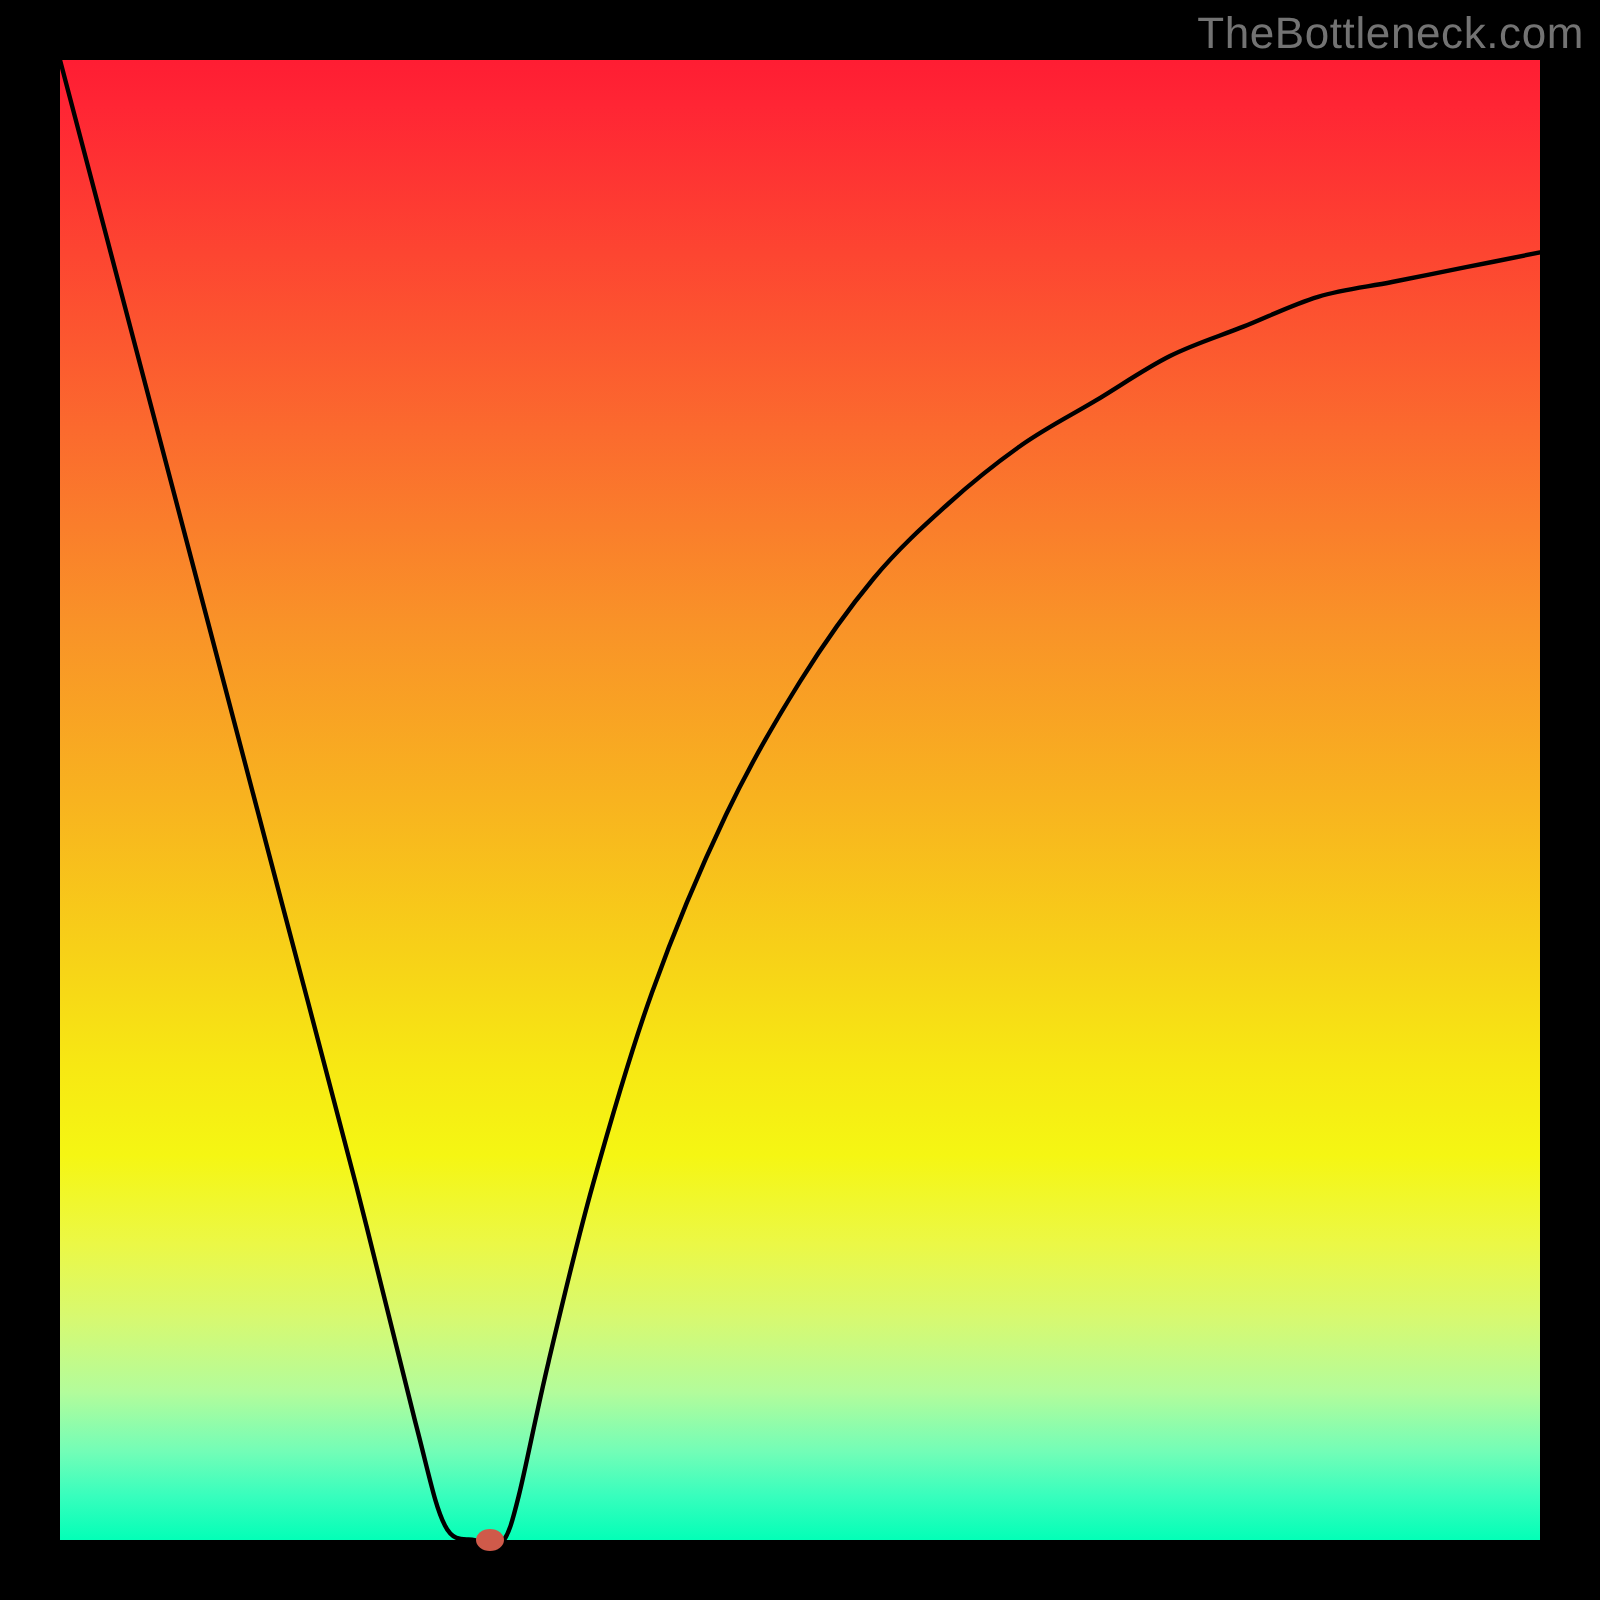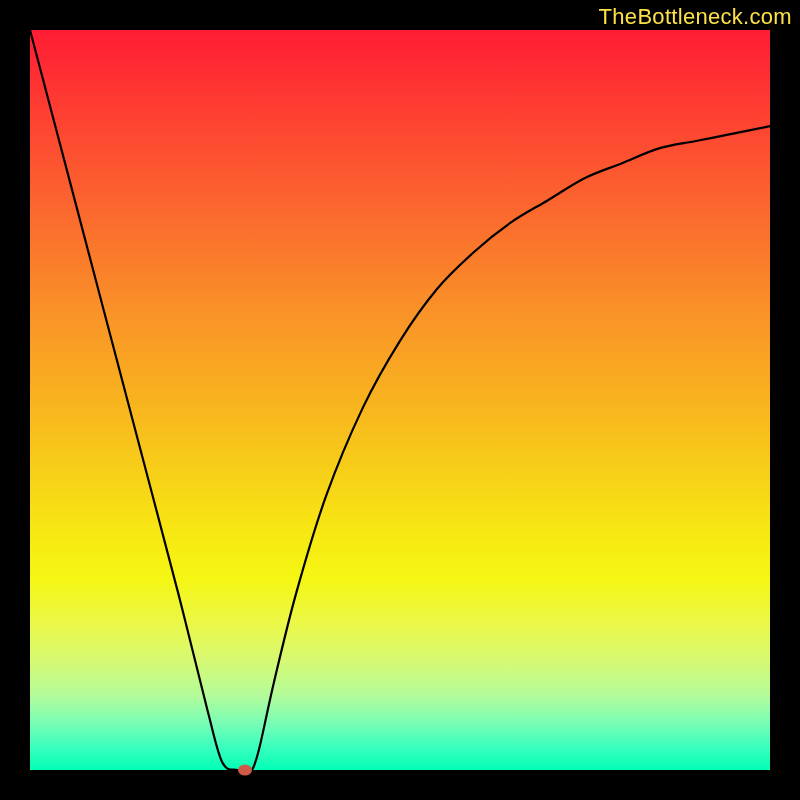--- a/index.html
+++ b/index.html
@@ -39,21 +39,21 @@
       #b3fc9b 90%,
       #73fdb7 94%,
       #38febd 97%,
       #03ffb7 100%
     );
   }
   .watermark {
     position: absolute;
     top: 4px;
     right: 8px;
-    color: #fde047;
+    color: #737373;
     font-size: 22px;
     letter-spacing: 0.3px;
     font-weight: 500;
   }
   svg.curve {
     position: absolute;
     left: 0; top: 0;
     width: 740px; height: 740px;
     overflow: visible;
   }

